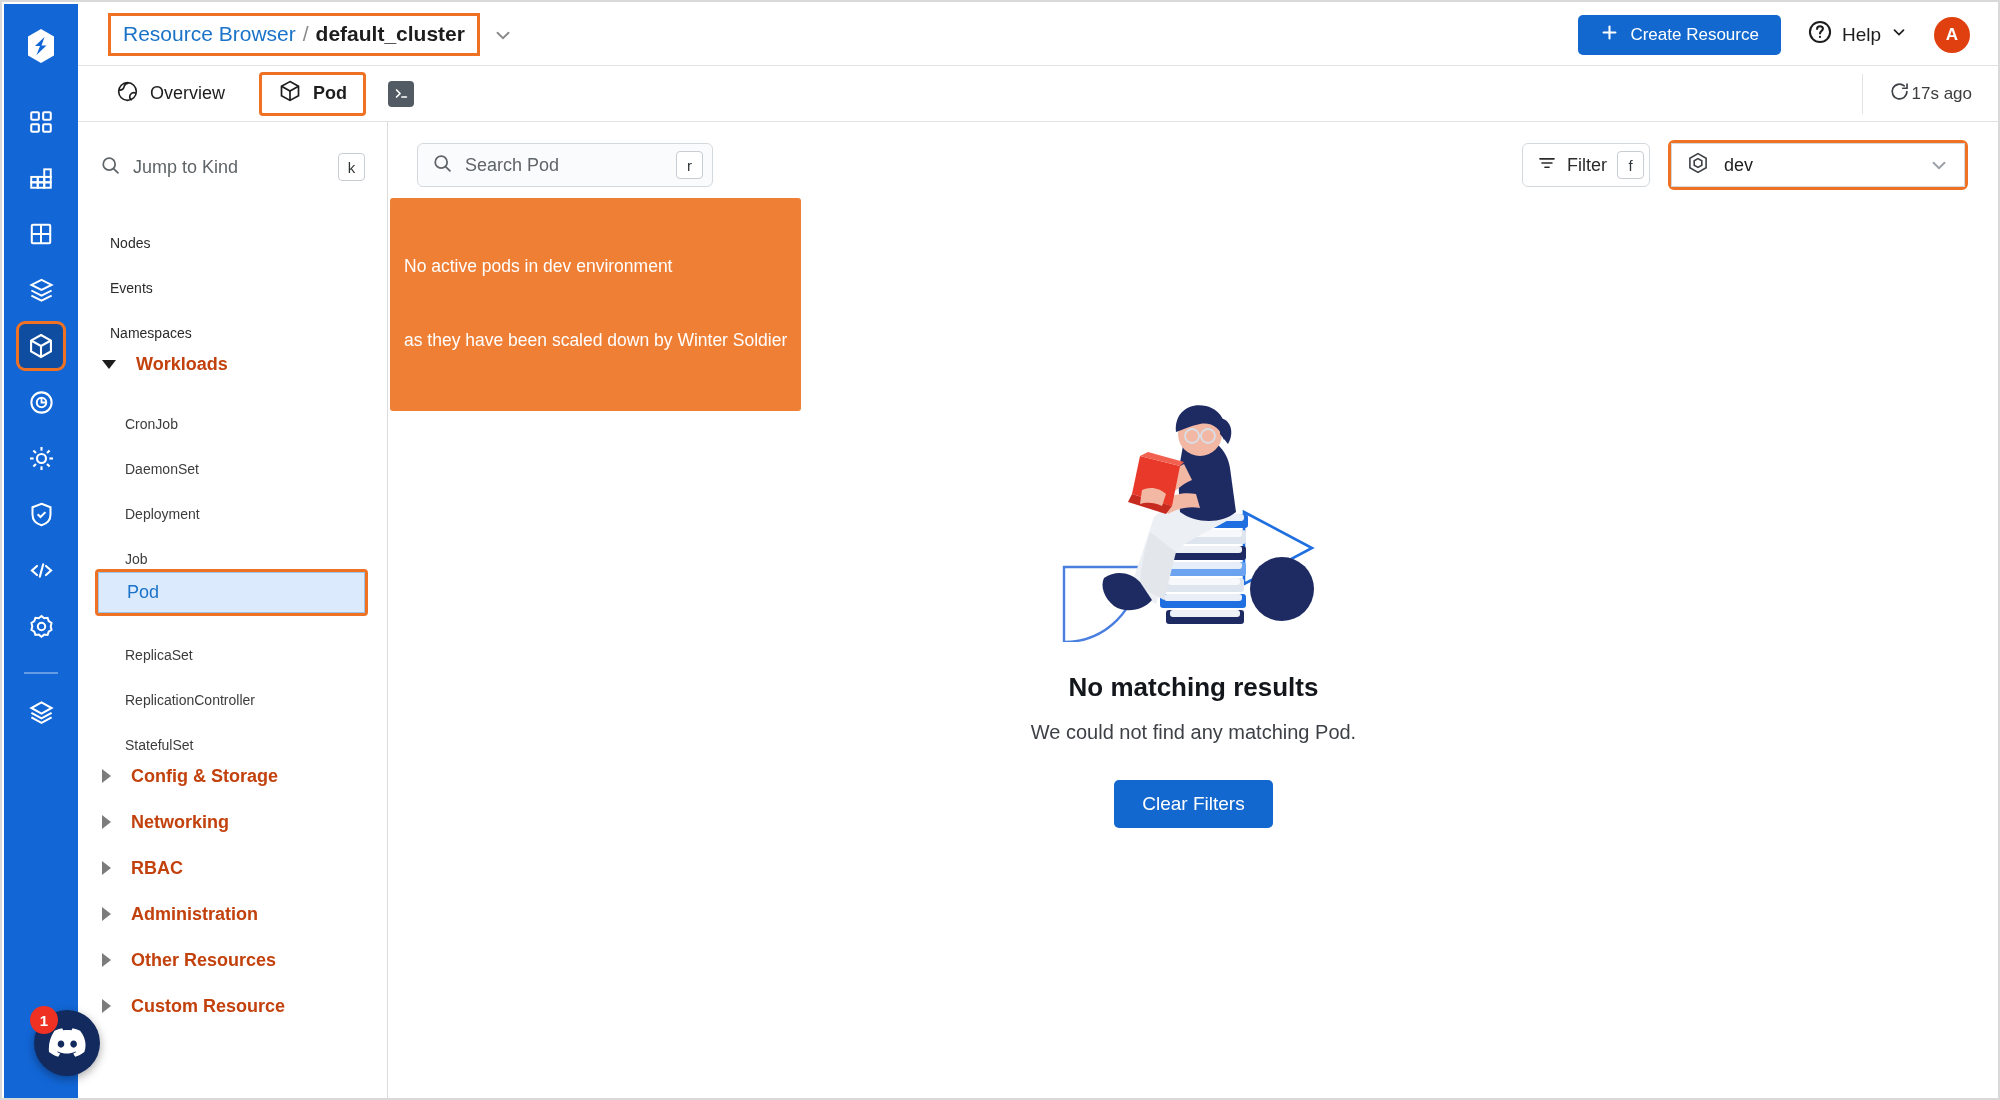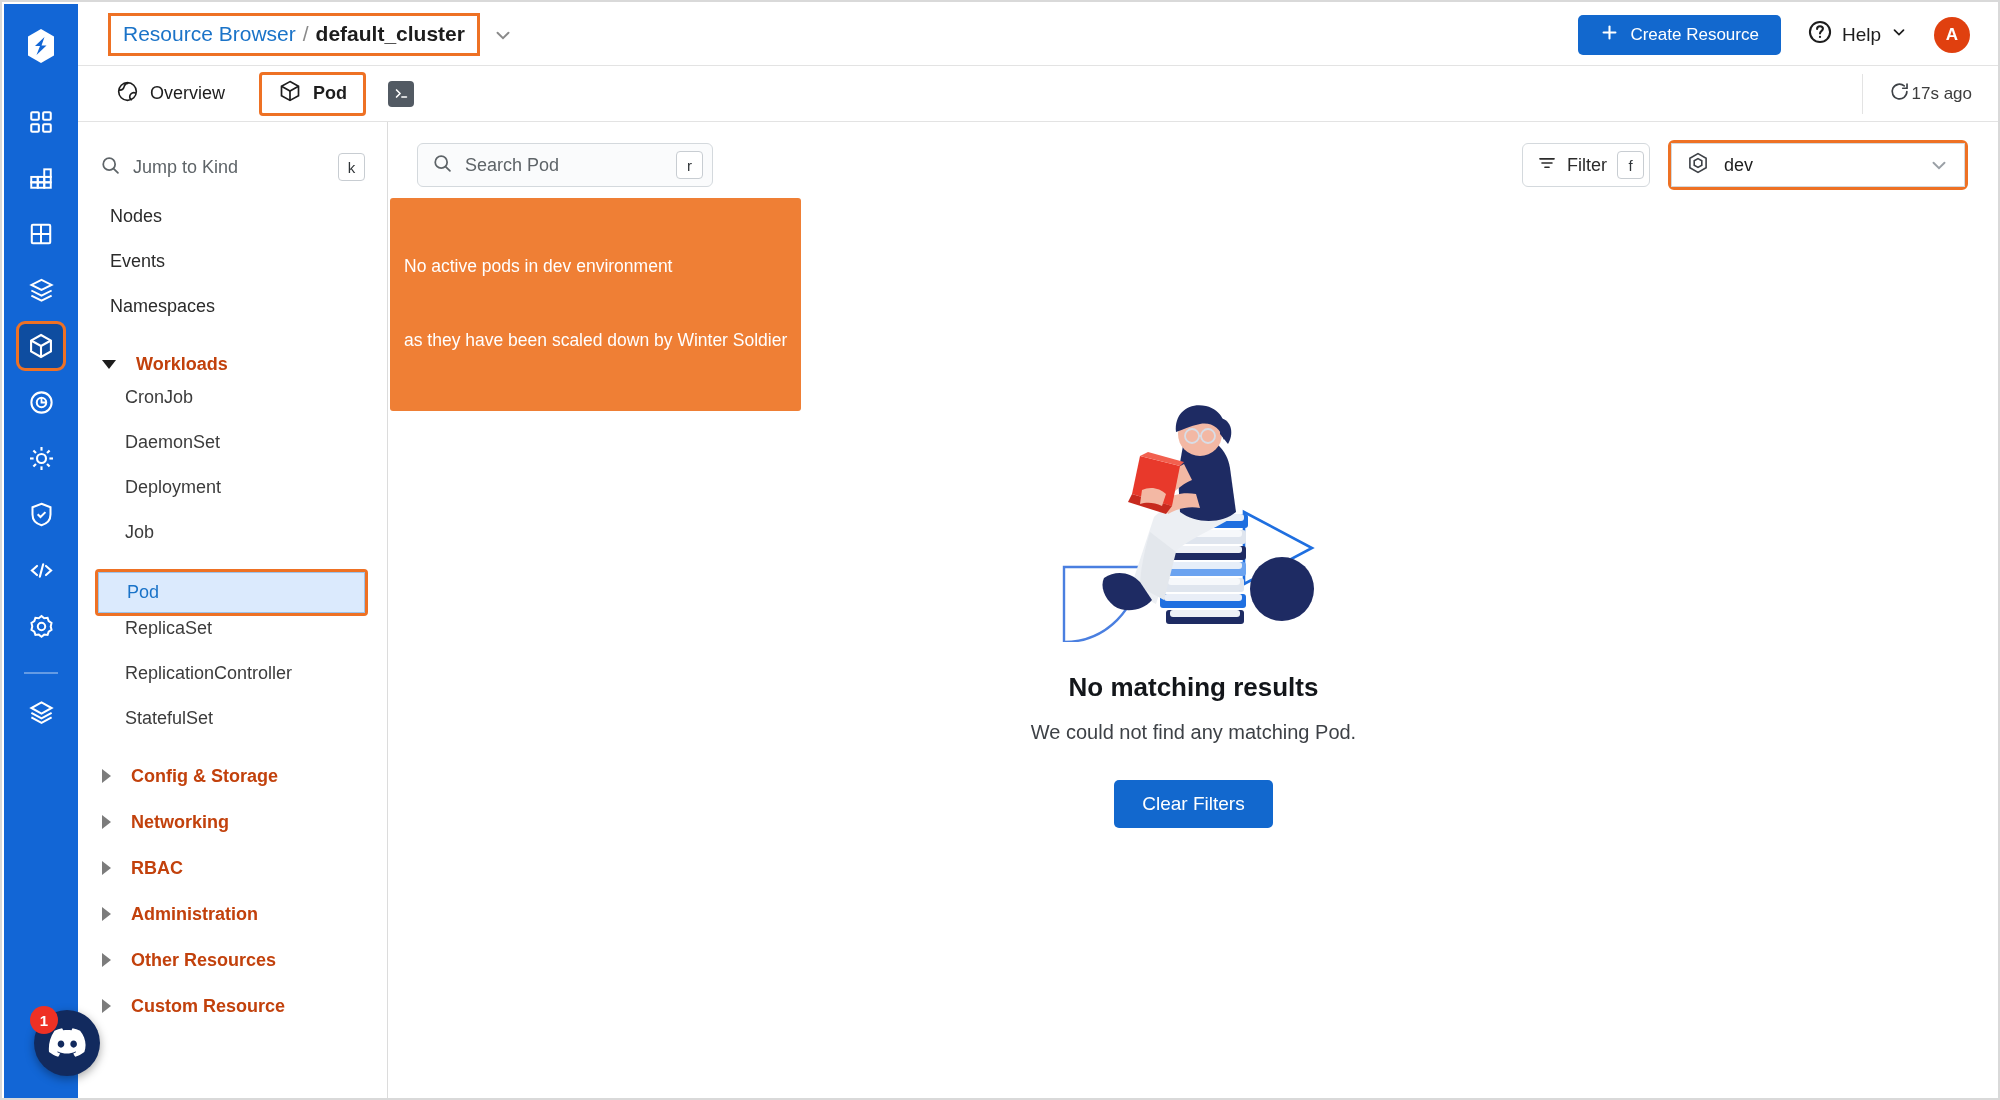--- a/index.html
+++ b/index.html
@@ -190,23 +190,23 @@
     margin-left: auto;
     min-width: 27px; height: 28px;
     border: 1px solid #c8cdd2; border-radius: 4px;
     background: #fff;
     font-size: 15px; color: #2f3437;
     display: flex; align-items: center; justify-content: center;
     padding: 0 7px;
   }
   .nav-item {
     height: 45px;
-    display: flex; align-items: flex-start;
+    display: flex; align-items: flex-end;
     padding-left: 32px;
-    font-size: 18px; color: #2b2b2b;
+    font-size: 14px; color: #2b2b2b;
     cursor: pointer;
   }
   .nav-item.indent { padding-left: 47px; color: #3c3c3c; }
   .nav-group {
     height: 46px;
     display: flex; align-items: center; gap: 20px;
     padding-left: 24px;
     font-size: 18px; font-weight: bold; color: #c2410c;
     cursor: pointer;
   }

